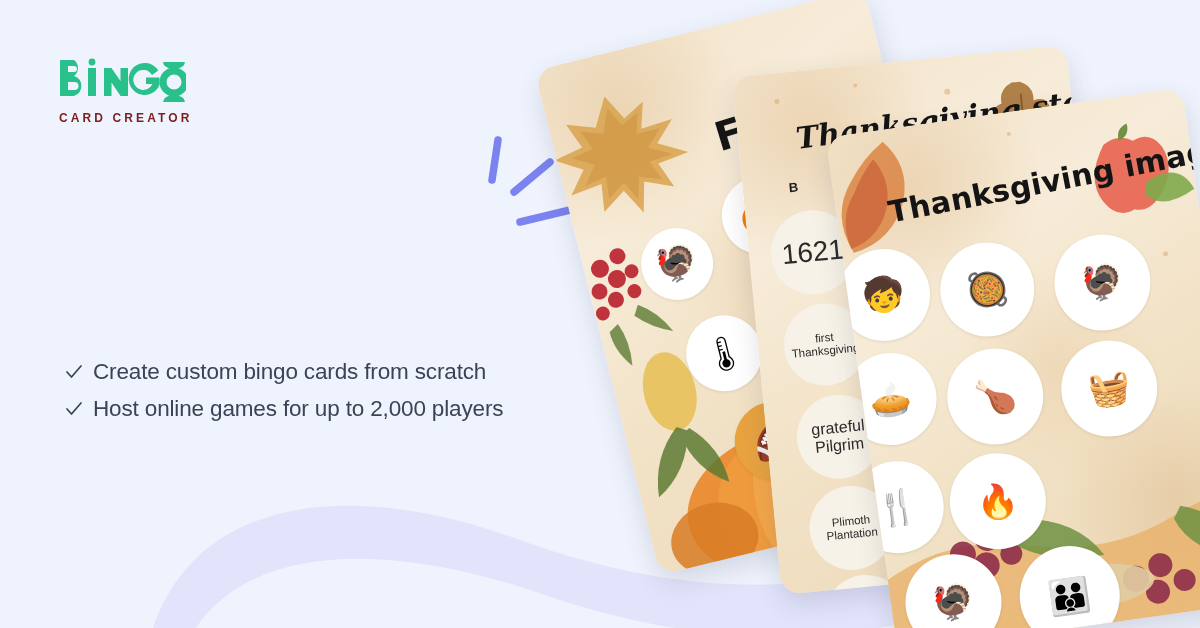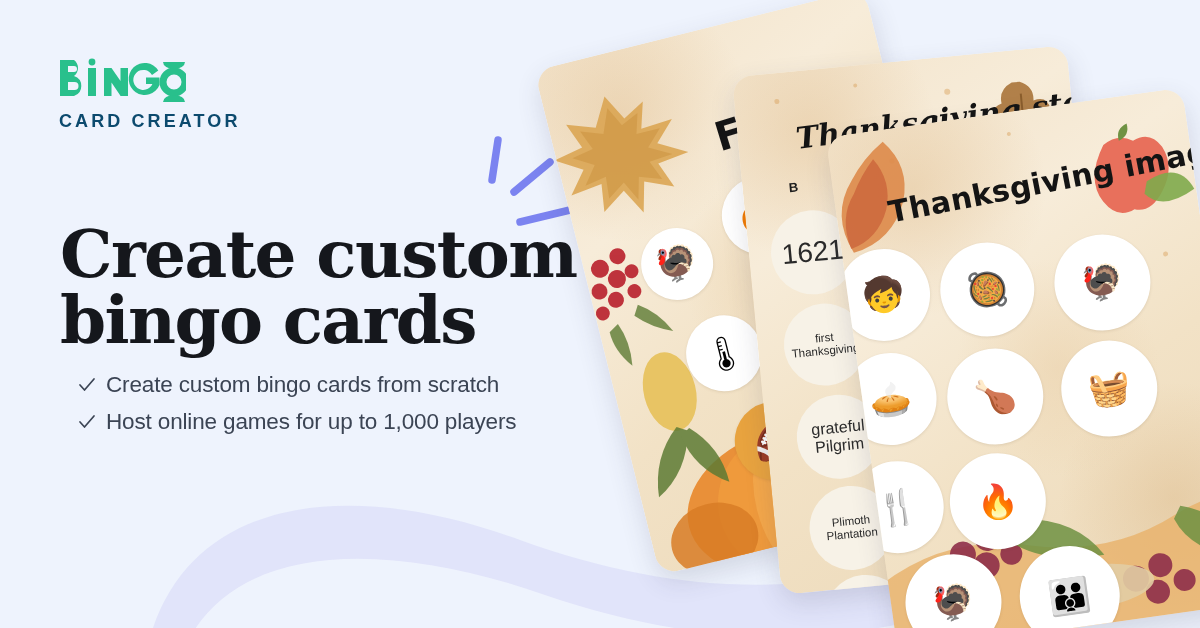--- a/index.html
+++ b/index.html
@@ -13,22 +13,22 @@
   .stage{position:absolute;inset:0;overflow:hidden;}
 
   
   .swoosh-wrap{position:absolute;left:0;top:0;width:1200px;height:628px;pointer-events:none;}
 
   
   .logo{position:absolute;left:56px;top:52px;width:230px;}
   .logo-mark{display:block;}
   .logo-sub{
     margin-top:7px;margin-left:3px;
-    font-size:18px;font-weight:bold;letter-spacing:3.1px;
-    color:#0c4a6e;font-family:"Liberation Sans", sans-serif;
+    font-size:12px;font-weight:bold;letter-spacing:3.1px;
+    color:#7f1d1d;font-family:"Liberation Sans", sans-serif;
   }
 
   
   .headline{
     position:absolute;left:60px;top:178px;width:520px;
     font-family:"DejaVu Serif", serif;
     font-weight:bold;
     font-size:66px;line-height:0.99;
     letter-spacing:-1.6px;
     color:#15171c;
@@ -170,51 +170,47 @@
 
       <path d="M96 23 a10 10 0 1 0 0.4 9 H90 v-6.5 h13.5 v7.5 a16 16 0 1 1 -1.2-14.5 Z" fill="#29c08c"></path>
 
       <circle cx="118" cy="30" r="11" fill="none" stroke="#29c08c" stroke-width="7"></circle>
       <path d="M107 10 a11 7 0 0 0 22 0 Z" fill="#29c08c"></path>
       <path d="M107 50 a11 7 0 0 1 22 0 Z" fill="#29c08c"></path>
     </svg>
     <div class="logo-sub">CARD CREATOR</div>
   </div>
 
-  <h1 class="headline">
-    <span>Create custom</span>
-    <span class="l2">bingo cards</span>
-  </h1>
 
   <div class="sparkle">
     <svg width="110" height="110" viewBox="0 0 110 110" aria-hidden="true">
       <g stroke="#7b83f0" stroke-width="7.5" stroke-linecap="round" fill="none">
         <line x1="20" y1="8" x2="14" y2="48"></line>
         <line x1="72" y1="30" x2="36" y2="60"></line>
         <line x1="92" y1="78" x2="42" y2="90"></line>
       </g>
     </svg>
   </div>
 
-  <ul class="bullets" style="list-style:none;margin:16px;padding:0;">
+  <ul class="bullets" style="list-style:none;margin:3px;padding:0;">
     <li class="bullet">
       <span class="chk">
         <svg width="18" height="18" viewBox="0 0 18 18">
             <polyline points="2,9 6.5,14 16,3" fill="none" stroke="#3b4454" stroke-width="1.7" stroke-linecap="round" stroke-linejoin="round"></polyline>
           </svg>
       </span>
       <span class="btxt">Create custom bingo cards from scratch</span>
     </li>
     <li class="bullet">
       <span class="chk">
         <svg width="18" height="18" viewBox="0 0 18 18">
             <polyline points="2,9 6.5,14 16,3" fill="none" stroke="#3b4454" stroke-width="1.7" stroke-linecap="round" stroke-linejoin="round"></polyline>
           </svg>
       </span>
-      <span class="btxt">Host online games for up to 1,000 players</span>
+      <span class="btxt">Host online games for up to 2,000 players</span>
     </li>
   </ul>
 
   <div class="cards">
 
     <div class="card" id="card1">
       <div class="paper"></div>
 
       <svg class="leafdec" style="left:-10px;top:34px;" width="150" height="140" viewBox="0 0 150 140" aria-hidden="true">
         <path d="M72 8 L86 34 L108 22 L100 48 L132 46 L112 66 L140 82 L108 86 L118 112 L90 100 L82 130 L68 104 L44 120 L48 92 L16 96 L34 74 L8 58 L38 52 L28 26 L56 36 Z" fill="#d9a24c" opacity=".85"></path>

